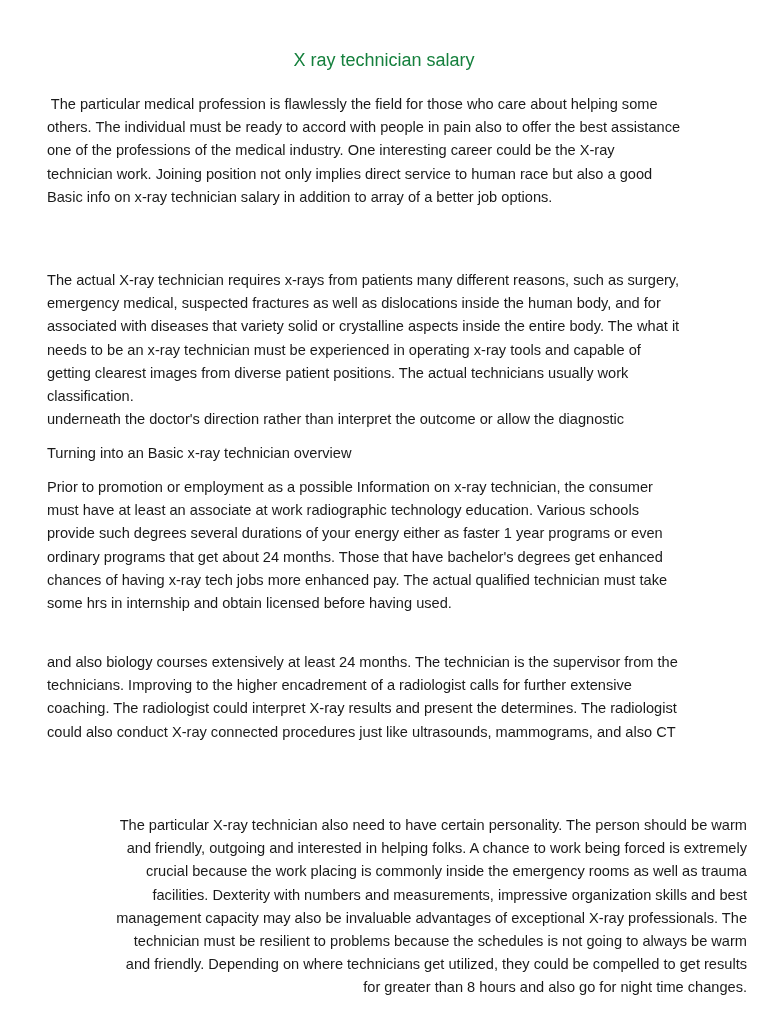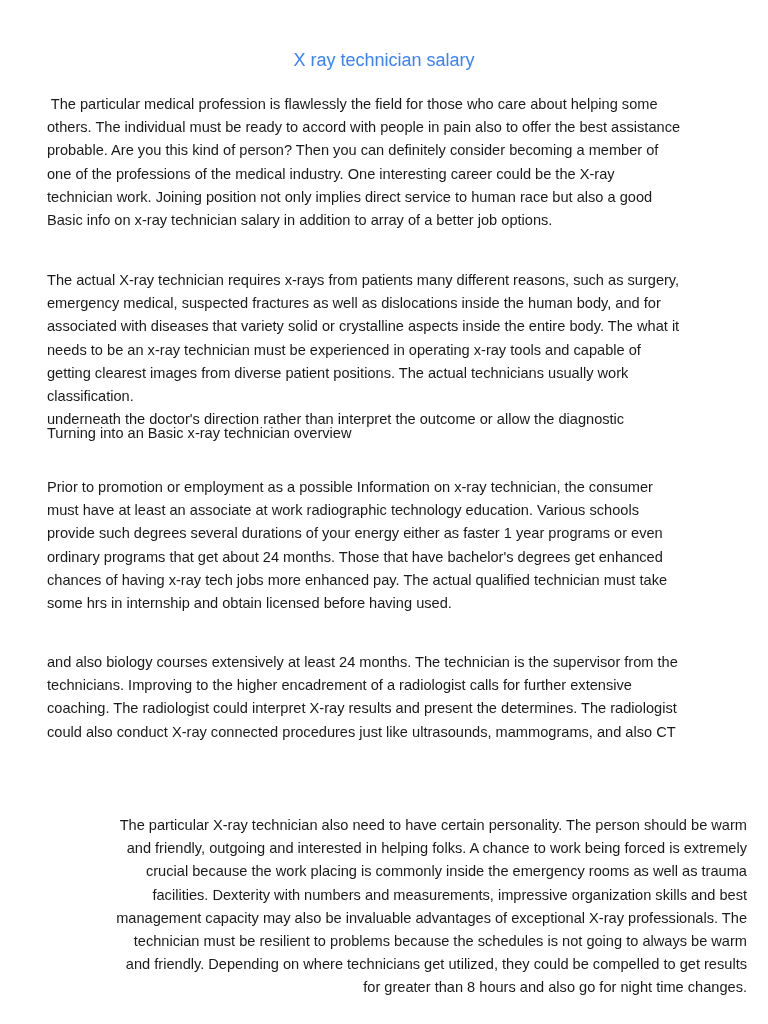--- a/index.html
+++ b/index.html
@@ -24,21 +24,21 @@
       background: #ffffff;
     }
     .title {
       position: absolute;
       top: 49px;
       left: 0;
       width: 768px;
       text-align: center;
       font-size: 18px;
       line-height: 22px;
-      color: #3b82f6;
+      color: #15803d;
       margin: 0;
       font-weight: normal;
     }
     .para {
       position: absolute;
       left: 47px;
       width: 700px;
       margin: 0;
       font-size: 14.6px;
       line-height: 23.2px;
@@ -52,37 +52,36 @@
   </style>
 </head>
 <body>
 
 <div class="page">
   <h1 class="title">X ray technician salary</h1>
 
   <div class="para" style="top:93px;">
     <span class="line" style="white-space:pre;"> The particular medical profession is flawlessly the field for those who care about helping some</span>
     <span class="line">others. The individual must be ready to accord with people in pain also to offer the best assistance</span>
-    <span class="line">probable. Are you this kind of person? Then you can definitely consider becoming a member of</span>
     <span class="line">one of the professions of the medical industry. One interesting career could be the X-ray</span>
     <span class="line">technician work. Joining position not only implies direct service to human race but also a good</span>
     <span class="line">Basic info on x-ray technician salary in addition to array of a better job options.</span>
   </div>
 
   <div class="para" style="top:269px;">
     <span class="line">The actual X-ray technician requires x-rays from patients many different reasons, such as surgery,</span>
     <span class="line">emergency medical, suspected fractures as well as dislocations inside the human body, and for</span>
     <span class="line">associated with diseases that variety solid or crystalline aspects inside the entire body. The what it</span>
     <span class="line">needs to be an x-ray technician must be experienced in operating x-ray tools and capable of</span>
     <span class="line">getting clearest images from diverse patient positions. The actual technicians usually work</span>
     <span class="line">classification.</span>
     <span class="line">underneath the doctor's direction rather than interpret the outcome or allow the diagnostic</span>
   </div>
 
-  <div class="para" style="top:422px;">
+  <div class="para" style="top:442px;">
     <span class="line">Turning into an Basic x-ray technician overview</span>
   </div>
 
   <div class="para" style="top:476px;">
     <span class="line">Prior to promotion or employment as a possible Information on x-ray technician, the consumer</span>
     <span class="line">must have at least an associate at work radiographic technology education. Various schools</span>
     <span class="line">provide such degrees several durations of your energy either as faster 1 year programs or even</span>
     <span class="line">ordinary programs that get about 24 months. Those that have bachelor's degrees get enhanced</span>
     <span class="line">chances of having x-ray tech jobs more enhanced pay. The actual qualified technician must take</span>
     <span class="line">some hrs in internship and obtain licensed before having used.</span>

